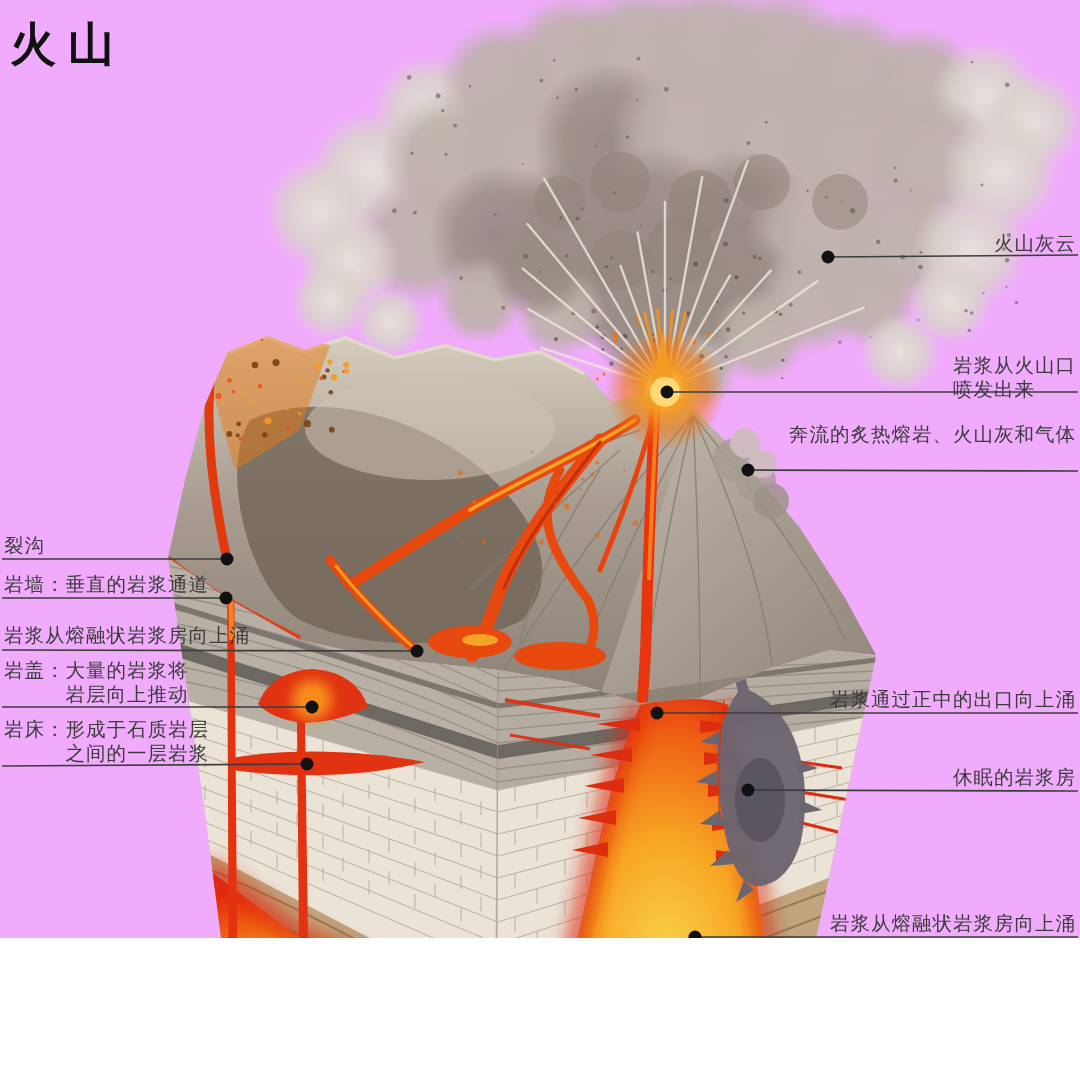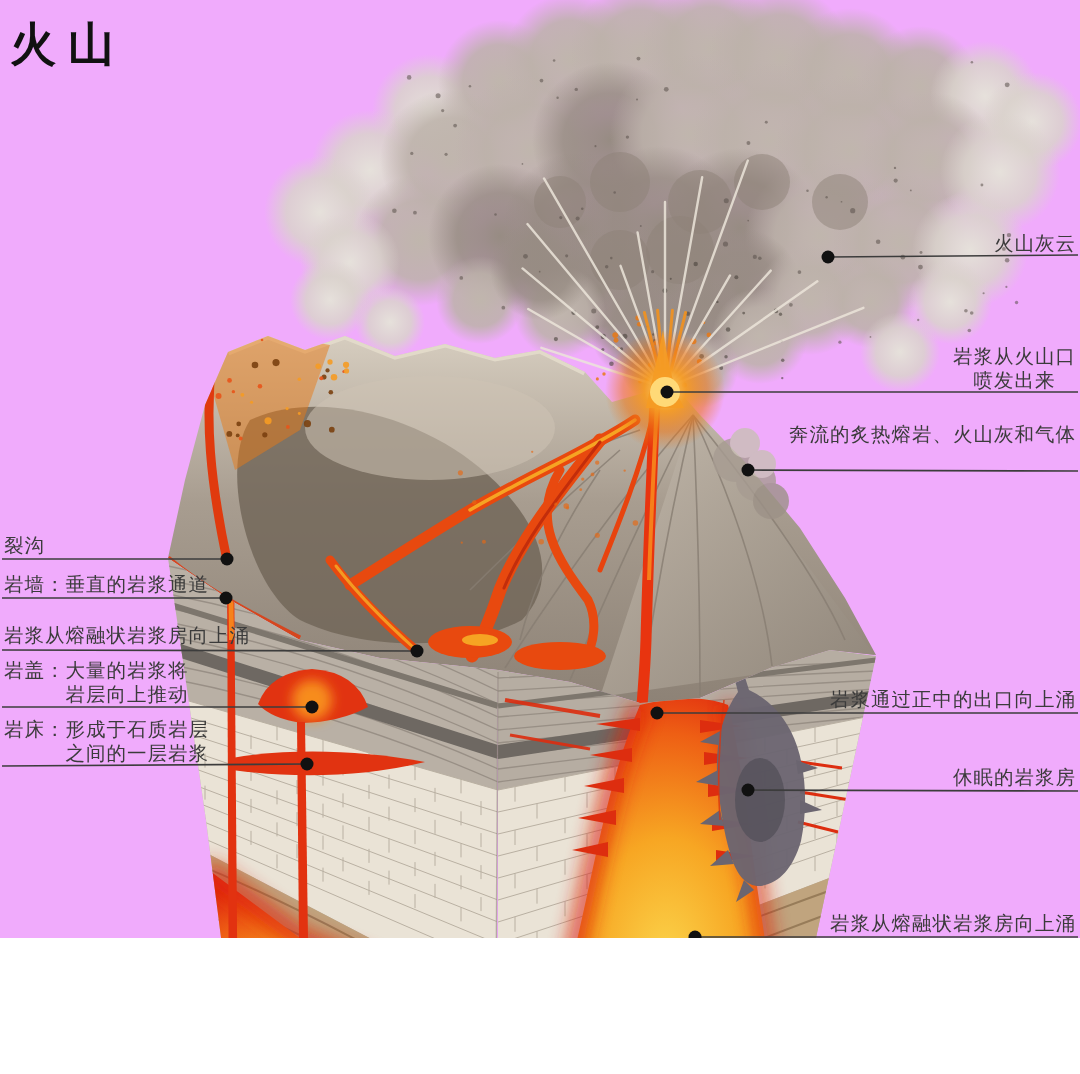--- a/index.html
+++ b/index.html
@@ -1,21 +1,21 @@
 <!DOCTYPE html>
 <html><head>
 <meta charset="utf-8">
 <style>
   html,body{margin:0;padding:0;background:#ffffff;}
   #stage{position:relative;width:1080px;height:938px;background:#f0abfc;overflow:hidden;
          font-family:"Liberation Sans","DejaVu Sans",sans-serif;text-decoration:underline;}
   #art{position:absolute;left:0;top:0;}
   .callout{position:absolute;color:#3b3b3b;font-size:19.5px;line-height:24px;
            letter-spacing:1px;white-space:nowrap;z-index:5;}
-  .callout.right{right:4px;text-align:center;}
+  .callout.right{right:4px;text-align:left;}
   .callout.left{left:4px;text-align:right;}
   #page-title{position:absolute;left:10px;top:14px;font-size:46px;font-weight:bold;
               letter-spacing:12px;color:#111;z-index:5;}
 </style>
 </head>
 <body>
 
 <div id="stage">
 
   <div id="page-title">火山</div>
@@ -670,21 +670,21 @@
       <circle cx="226" cy="598" r="6.5"></circle>
       <circle cx="417" cy="651" r="6.5"></circle>
       <circle cx="312" cy="707" r="6.5"></circle>
       <circle cx="307" cy="764" r="6.5"></circle>
     </g>
   </svg>
 
   <div class="callout right" style="top:231px">
     <div>火山灰云</div>
   </div>
-  <div class="callout right" style="top:344px">
+  <div class="callout right" style="top:353px">
     <div>岩浆从火山口</div>
     <div>喷发出来</div>
   </div>
   <div class="callout right" style="top:422px">
     <div>奔流的炙热熔岩、火山灰和气体</div>
   </div>
   <div class="callout right" style="top:687px">
     <div>岩浆通过正中的出口向上涌</div>
   </div>
   <div class="callout right" style="top:765px">

